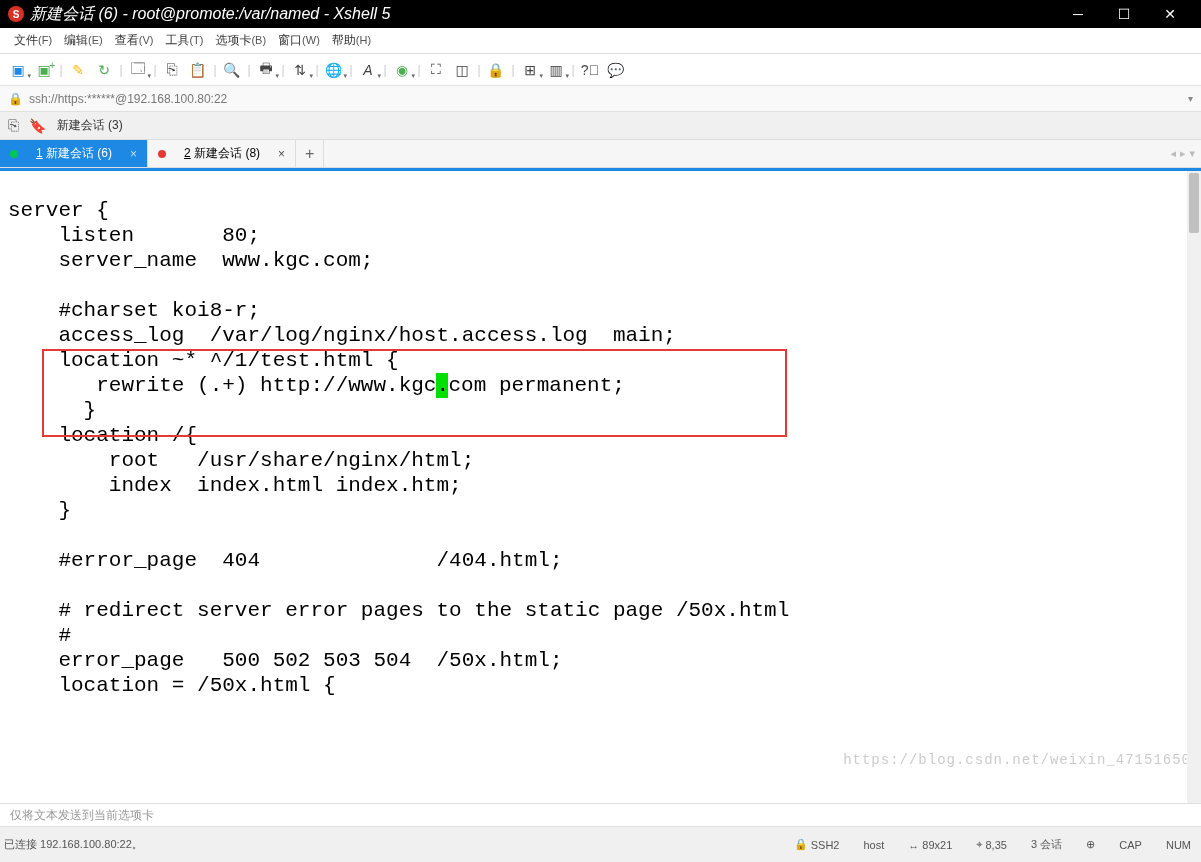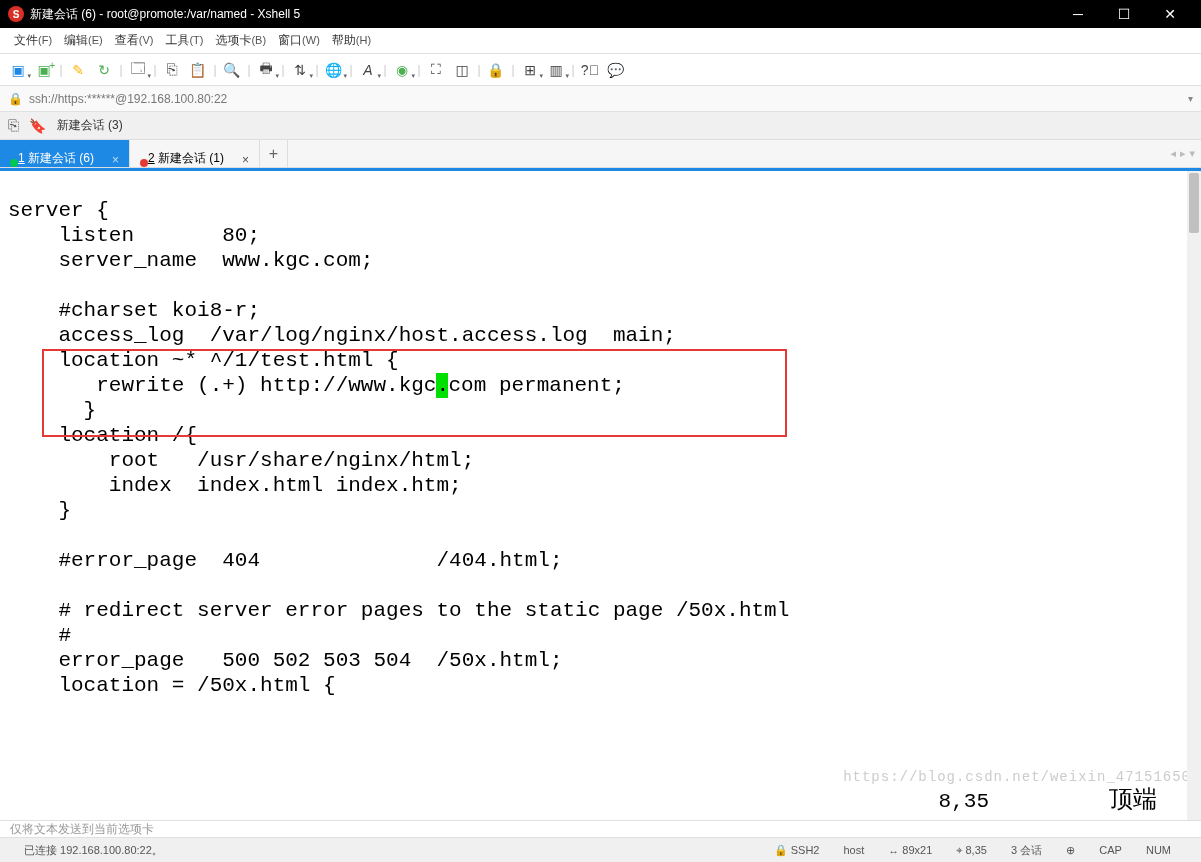--- a/index.html
+++ b/index.html
@@ -1,21 +1,21 @@
 <!DOCTYPE html>
 <html><head>
 <meta charset="utf-8">
 <style>
 * { margin: 0; padding: 0; box-sizing: border-box; }
 body { font-family: "Microsoft YaHei", "Segoe UI", Tahoma, sans-serif; font-size: 12px; background: #f0f0f0; width: 1201px; height: 862px; display: flex; flex-direction: column; overflow: hidden; }
 
 
 .titlebar { background: #000; color: #fff; height: 28px; display: flex; align-items: center; padding: 0 8px; }
 .titlebar .app-icon { width: 16px; height: 16px; background: #d93025; border-radius: 50%; margin-right: 6px; display:flex;align-items:center;justify-content:center;font-size:10px;color:#fff;font-weight:bold; }
-.titlebar .title-text { flex: 1; font-size: 12px; }
+.titlebar .title-text { flex: 1; font-size: 16px; font-style: italic; }
 .win-controls { display: flex; gap: 0; }
 .win-btn { width: 46px; height: 28px; display: flex; align-items: center; justify-content: center; color: #fff; font-size: 14px; }
 
 
 .menubar { background: #fff; height: 26px; display: flex; align-items: center; padding: 0 8px; border-bottom: 1px solid #e0e0e0; }
 .menubar .menu-item { padding: 2px 6px; font-size: 12px; color: #333; }
 .menubar .menu-item .hk { font-size: 11px; color: #555; }
 
 
 .toolbar { background: #fff; height: 32px; display: flex; align-items: center; padding: 0 6px; gap: 2px; border-bottom: 1px solid #e0e0e0; }
@@ -28,21 +28,21 @@
 .addrbar { background: #f9f9f9; height: 26px; display: flex; align-items: center; padding: 0 8px; gap: 6px; border-bottom: 1px solid #e0e0e0; color: #777; font-size: 12px; }
 .addrbar .lock { font-size: 12px; }
 .addrbar .addr-dd { margin-left: auto; font-size: 10px; color: #888; }
 
 
 .sessionbar { background: #f0f0f0; height: 28px; display: flex; align-items: center; padding: 0 8px; gap: 10px; border-bottom: 1px solid #ddd; color: #333; font-size: 12px; }
 .sessionbar .sb-icon { font-size: 14px; color: #555; }
 
 
 .tabbar { background: #f6f6f6; height: 28px; display: flex; align-items: stretch; padding: 0; border-bottom: 1px solid #ddd; position: relative; }
-.tab { display: flex; align-items: flex-end; padding: 0 10px; min-width: 130px; background: #f6f6f6; border-right: 1px solid #ddd; gap: 0; font-size: 12px; position: relative; }
+.tab { display: flex; align-items: center; padding: 0 10px; min-width: 130px; background: #f6f6f6; border-right: 1px solid #ddd; gap: 18px; font-size: 12px; position: relative; }
 .tab.active-blue { background: #1e88e5; color:#fff; }
 .tab .dot { width: 8px; height: 8px; border-radius: 50%; }
 .tab .dot.green { background: #00c853; }
 .tab .dot.red { background: #e53935; }
 .tab .num { text-decoration: underline; }
 .tab .close { font-size: 12px; margin-left: auto; color: inherit; opacity: 0.7; }
 .tab-add { width: 28px; display: flex; align-items: center; justify-content: center; border-right: 1px solid #ddd; font-size: 16px; color: #666; }
 .tab-nav { margin-left: auto; display:flex; align-items:center; padding: 0 6px; gap:4px; color:#bbb; font-size:11px; }
 
 
@@ -52,24 +52,24 @@
 .terminal .cursor { background: #00e000; display: inline-block; width: 12px; }
 .terminal .posline { position: absolute; right: 44px; bottom: 6px; font-family: "Courier New", monospace; }
 .terminal .posline .pos { display:inline-block; }
 .terminal .posline .toplab { display:inline-block; margin-left: 120px; font-family: SimSun, serif; font-size: 24px; }
 .watermark { position:absolute; right:10px; bottom:30px; color:#ccc; font-size:14px; letter-spacing:1px; pointer-events:none; }
 
 .terminal-scroll { position:absolute; right:0; top:0; bottom:0; width:14px; background:#f0f0f0; }
 .terminal-scroll .thumb { position:absolute; left:2px; right:2px; top:2px; height:60px; background:#c0c0c0; border-radius:2px; }
 
 
-.infobar { background: #fff; height: 18px; display: flex; align-items: center; padding: 0 10px; font-size: 12px; color: #999; border-top: 1px solid #e0e0e0; border-bottom: 1px solid #e0e0e0; }
-
-
-.statusbar { background: #f0f0f0; height: 24px; display: flex; align-items: center; padding: 0 24px; font-size: 11px; color: #555; gap: 12px; }
+.infobar { background: #fff; height: 24px; display: flex; align-items: center; padding: 0 10px; font-size: 12px; color: #999; border-top: 1px solid #e0e0e0; border-bottom: 1px solid #e0e0e0; }
+
+
+.statusbar { background: #f0f0f0; height: 35px; display: flex; align-items: center; padding: 0 4px; font-size: 11px; color: #555; gap: 12px; }
 .statusbar .left { flex: 1; }
 .statusbar .cell { display:flex; align-items:center; gap:3px; padding: 0 6px; }
 </style>
 </head>
 <body>
 
 <div class="titlebar">
   <div class="app-icon">S</div>
   <div class="title-text">新建会话 (6) - root@promote:/var/named - Xshell 5</div>
   <div class="win-controls">
@@ -141,21 +141,21 @@
 </div>
 
 <div class="tabbar">
   <div class="tab active-blue">
     <span class="dot green"></span>
     <span><span class="num">1</span> <span>新建会话 (6)</span></span>
     <span class="close">×</span>
   </div>
   <div class="tab">
     <span class="dot red"></span>
-    <span><span class="num">2</span> <span>新建会话 (1)</span></span>
+    <span><span class="num">2</span> <span>新建会话 (8)</span></span>
     <span class="close">×</span>
   </div>
   <div class="tab-add">+</div>
   <div class="tab-nav">
     <span>◂</span>
     <span>▸</span>
     <span>▾</span>
   </div>
 </div>
 
@@ -175,21 +175,20 @@
 <span>        index  index.html index.htm;</span>
 <span>    }</span>
 <span></span>
 <span>    #error_page  404              /404.html;</span>
 <span></span>
 <span>    # redirect server error pages to the static page /50x.html</span>
 <span>    #</span>
 <span>    error_page   500 502 503 504  /50x.html;</span>
 <span>    location = /50x.html {</span>
 <div class="highlight-box"></div>
-<div class="posline"><span class="pos">8,35</span><span class="toplab">顶端</span></div>
 <div class="watermark">https://blog.csdn.net/weixin_47151650</div>
 <div class="terminal-scroll"><div class="thumb"></div></div>
   </div>
 </div>
 
 <div class="infobar">
   <span>仅将文本发送到当前选项卡</span>
 </div>
 
 <div class="statusbar">

